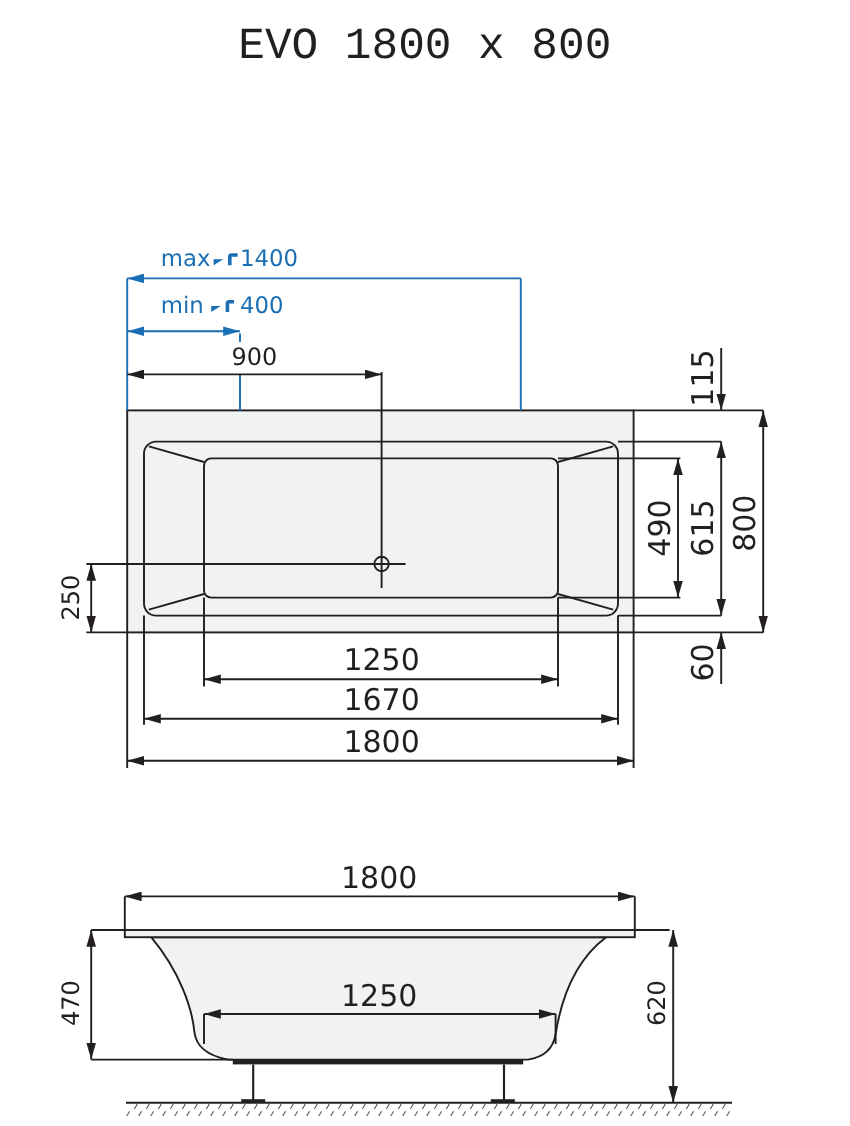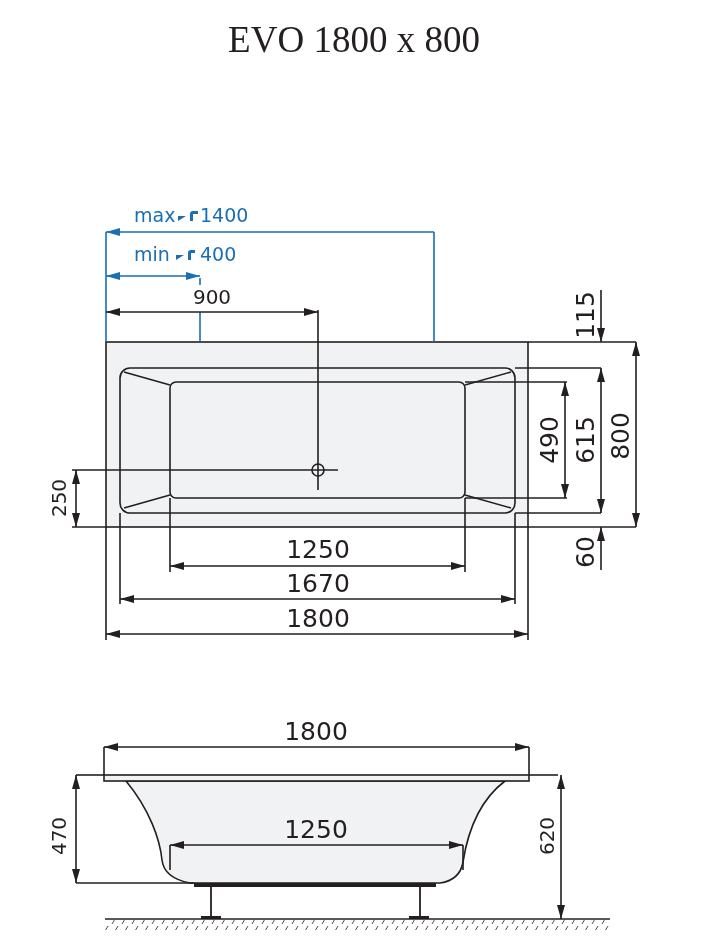--- a/index.html
+++ b/index.html
@@ -1,19 +1,19 @@
 <!DOCTYPE html>
 <html><head>
   <meta charset="utf-8">
   <style>
     html, body { margin: 0; padding: 0; background: #ffffff; }
     body { width: 708px; height: 938px; position: relative; overflow: hidden; font-family: "DejaVu Sans", sans-serif; }
     .title {
       position: absolute; left: 0; top: 18px; width: 708px; text-align: center;
-      font-family: Liberation Serif, serif; font-size: 37px; color: #231f20;
+      font-family: Liberation Mono, monospace; font-size: 37px; color: #231f20;
     }
     svg { position: absolute; left: 0; top: 0; }
     .dim { font-family: "DejaVu Sans", sans-serif; font-size: 25px; fill: #231f20; }
     .dim-sm { font-family: "DejaVu Sans", sans-serif; font-size: 20px; fill: #231f20; }
     .blue-t { font-family: "DejaVu Sans", sans-serif; font-size: 19px; fill: #1a6eb4; }
   </style>
 </head>
 <body>
 
 <div class="title">EVO 1800 x 800</div>

